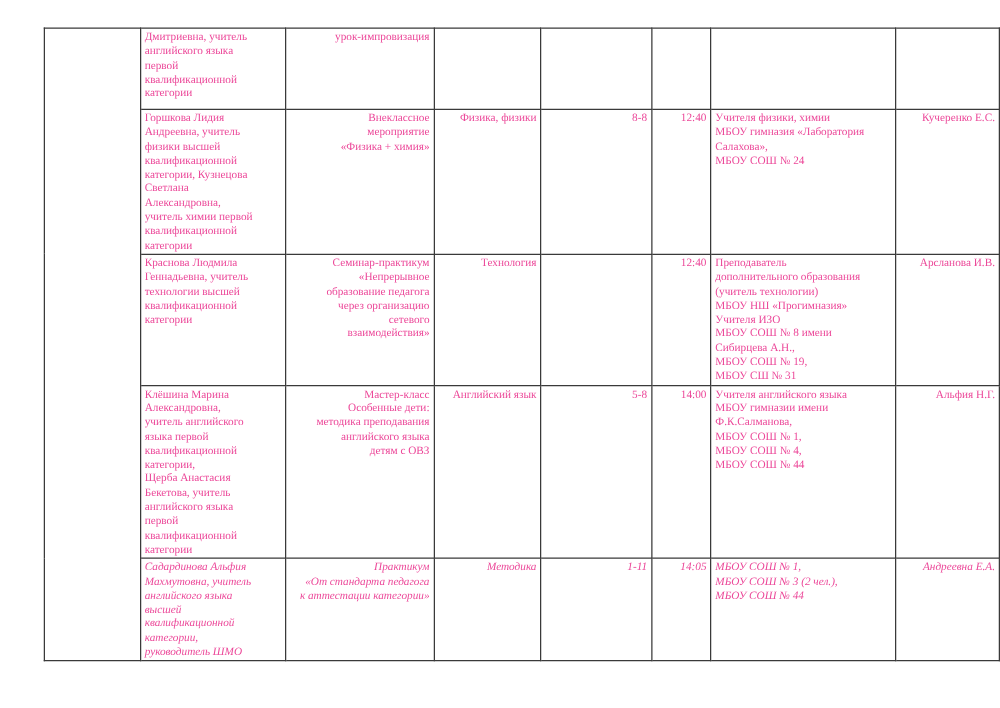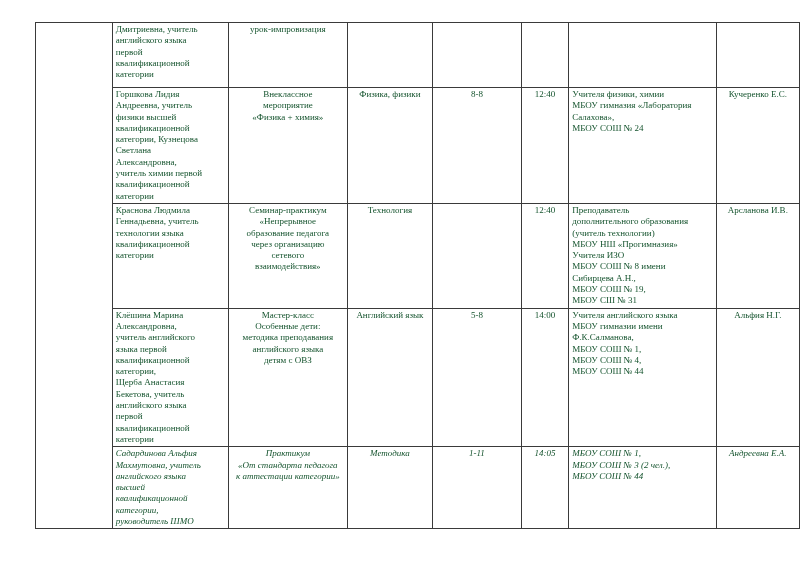--- a/index.html
+++ b/index.html
@@ -6,42 +6,42 @@
     margin: 0;
     padding: 0;
     background: #ffffff;
   }
   .page {
     position: relative;
     width: 800px;
     height: 566px;
     background: #ffffff;
     font-family: "Liberation Serif", serif;
-    color: #14532d;
+    color: #ec4899;
     overflow: hidden;
   }
   table.doc {
     position: absolute;
     left: 35px;
     top: 22px;
     border-collapse: collapse;
     table-layout: fixed;
   }
   table.doc td {
     border: 1px solid #3a3a3a;
     vertical-align: top;
     font-size: 9px;
     line-height: 11.3px;
     padding: 1px 3px;
     white-space: pre-line;
     overflow: hidden;
     word-wrap: break-word;
   }
   td.left   { text-align: left; }
-  td.center { text-align: center; }
+  td.center { text-align: right; }
 
   
   .c0 { width: 75px;  }
   .c1 { width: 112px; }
   .c2 { width: 115px; }
   .c3 { width: 81px;  }
   .c4 { width: 87px;  }
   .c5 { width: 42px;  }
   .c6 { width: 146px; }
   .c7 { width: 79px;  }
@@ -92,21 +92,21 @@
       <td class="c5 center">12:40</td>
       <td class="c6 left">Учителя физики, химии
 МБОУ гимназия «Лаборатория
 Салахова»,
 МБОУ СОШ № 24</td>
       <td class="c7 center">Кучеренко Е.С.</td>
     </tr>
     <tr class="r2">
       <td class="c1 left">Краснова Людмила
 Геннадьевна, учитель
-технологии языка
+технологии высшей
 квалификационной
 категории</td>
       <td class="c2 center">Семинар-практикум
 «Непрерывное
 образование педагога
 через организацию
 сетевого
 взаимодействия»</td>
       <td class="c3 center">Технология</td>
       <td class="c4 center"></td>

